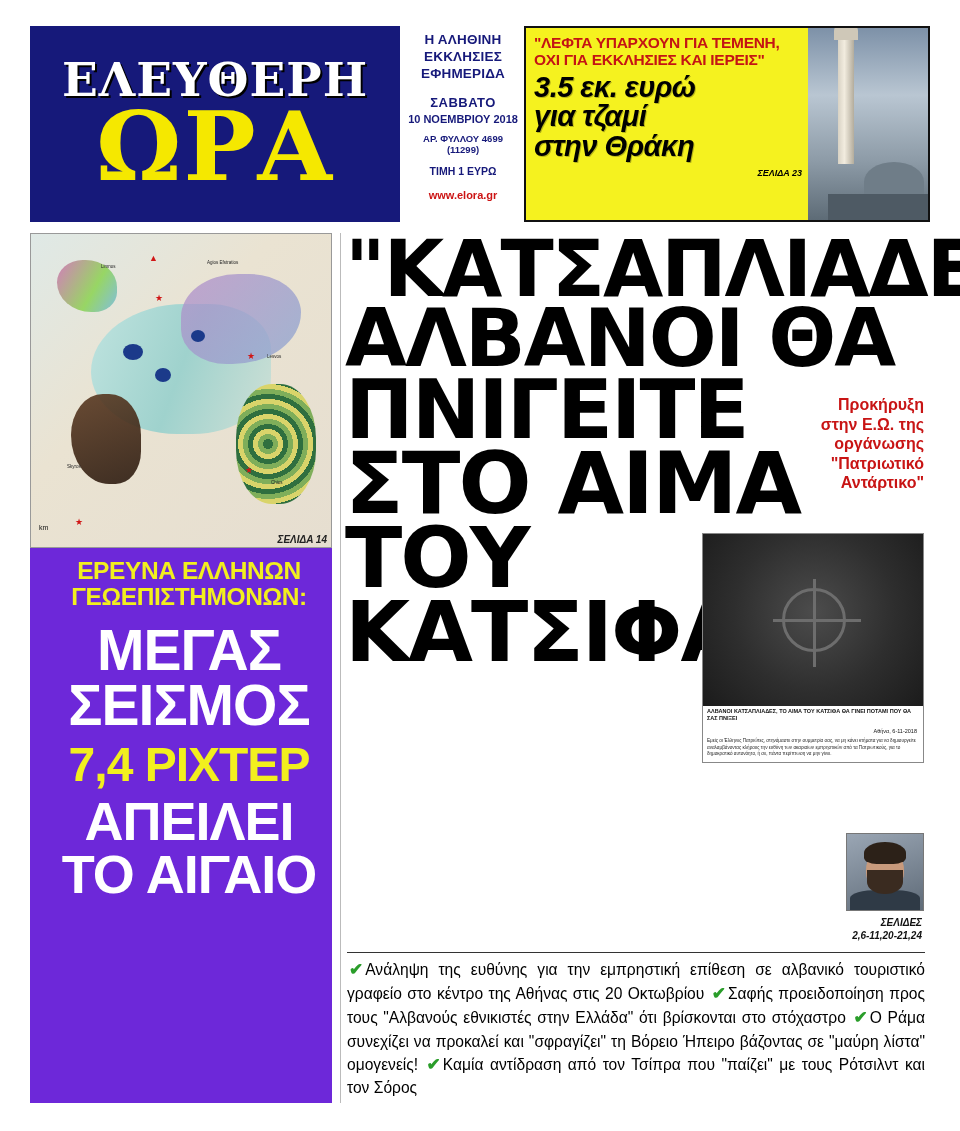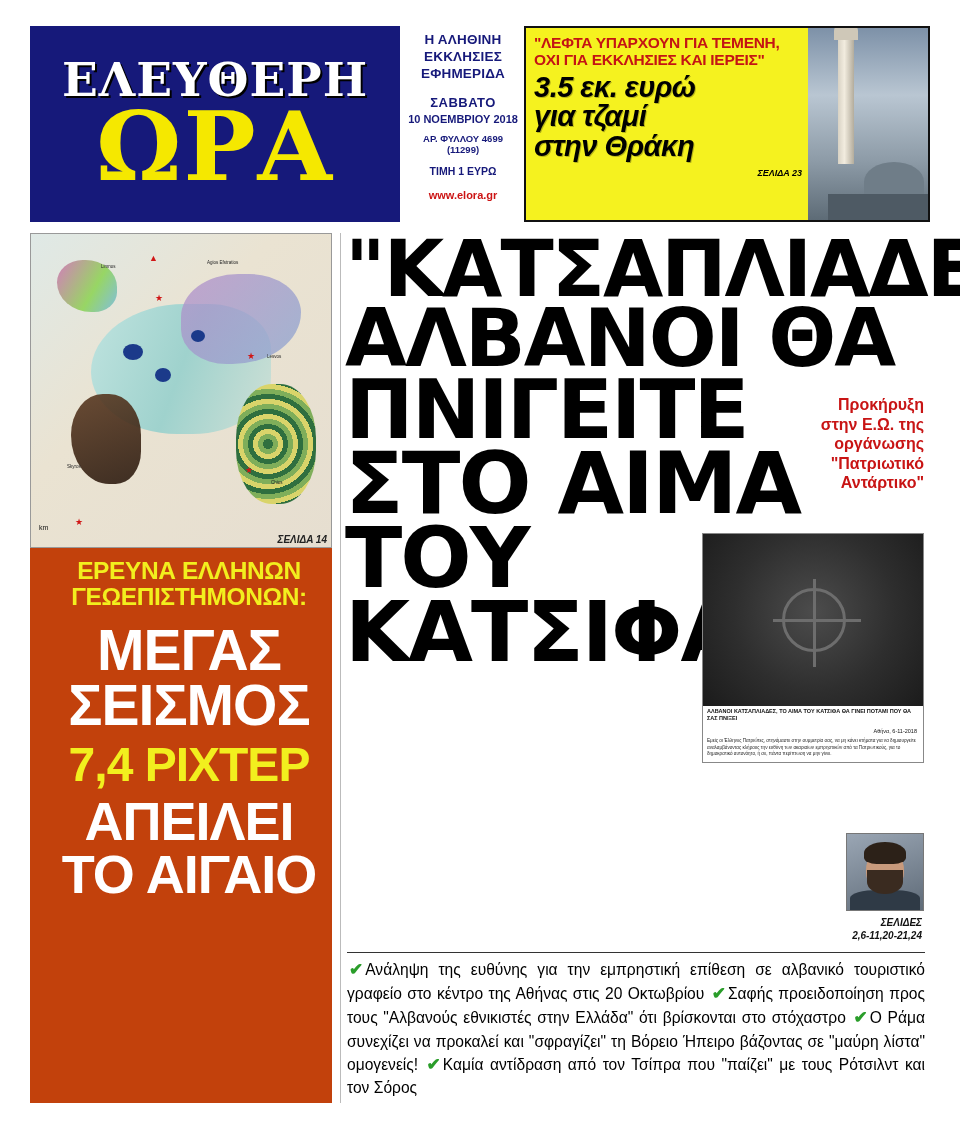--- a/index.html
+++ b/index.html
@@ -211,21 +211,21 @@
   .map-km {
     position: absolute;
     left: 8px; bottom: 16px;
     font-size: 7px;
     color: #111;
   }
 
   .left-black {
     width: 302px;
     height: 555px;
-    background: #c2410c;
+    background: #6d28d9;
     color: #fff;
     text-align: center;
     padding: 10px 6px 6px 22px;
   }
   .lb-kicker {
     color: #f2ef1e;
     font-weight: bold;
     font-size: 24.5px;
     line-height: 1.05;
     letter-spacing: -0.4px;

